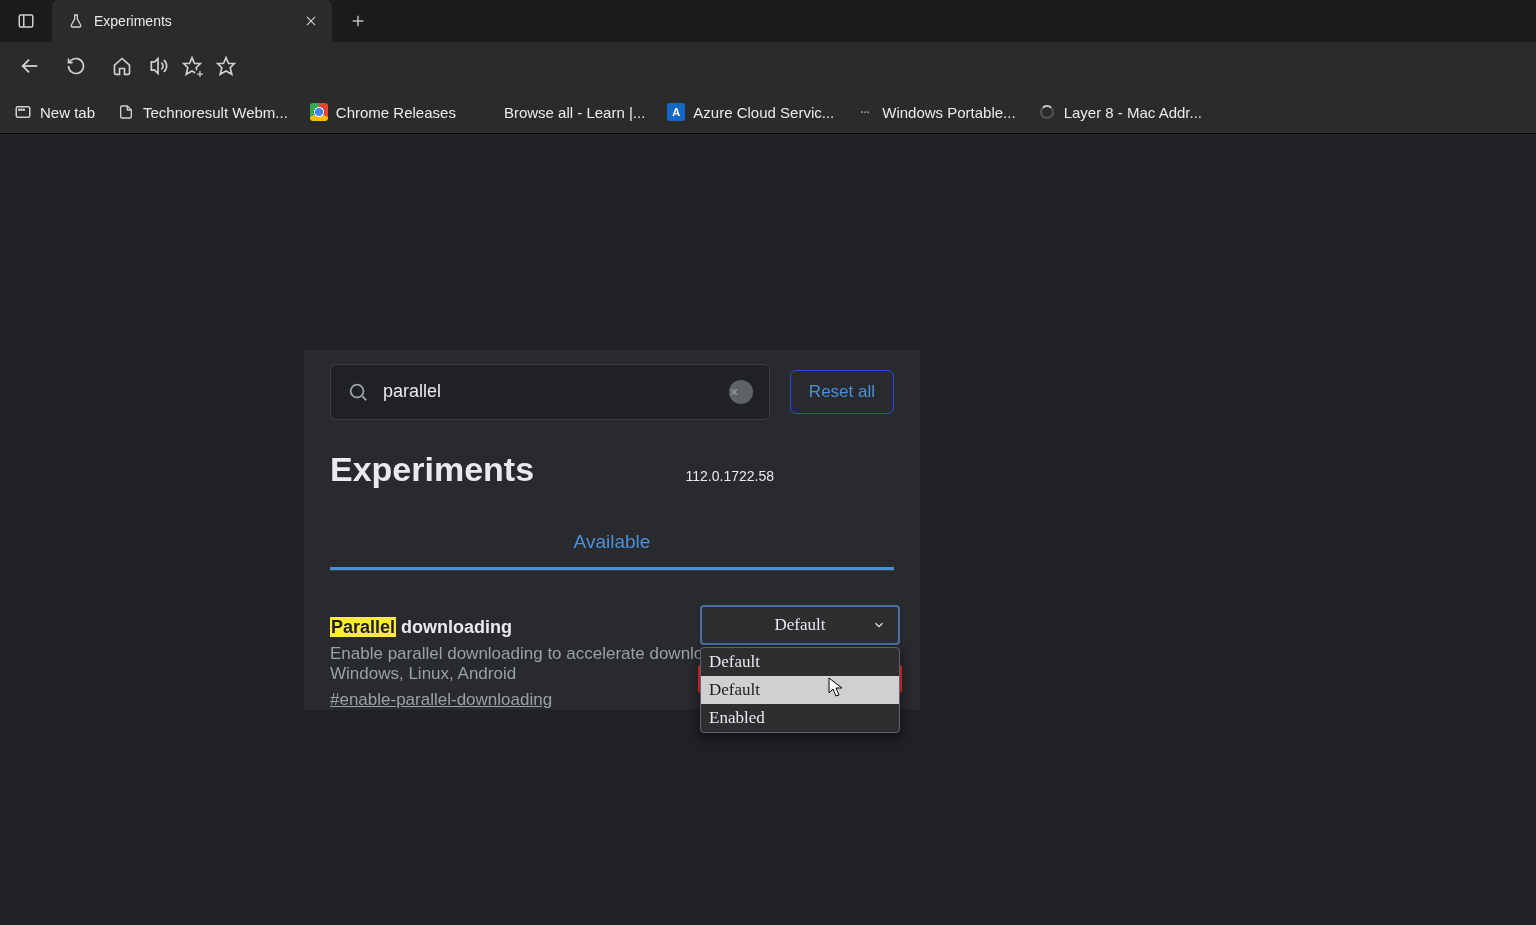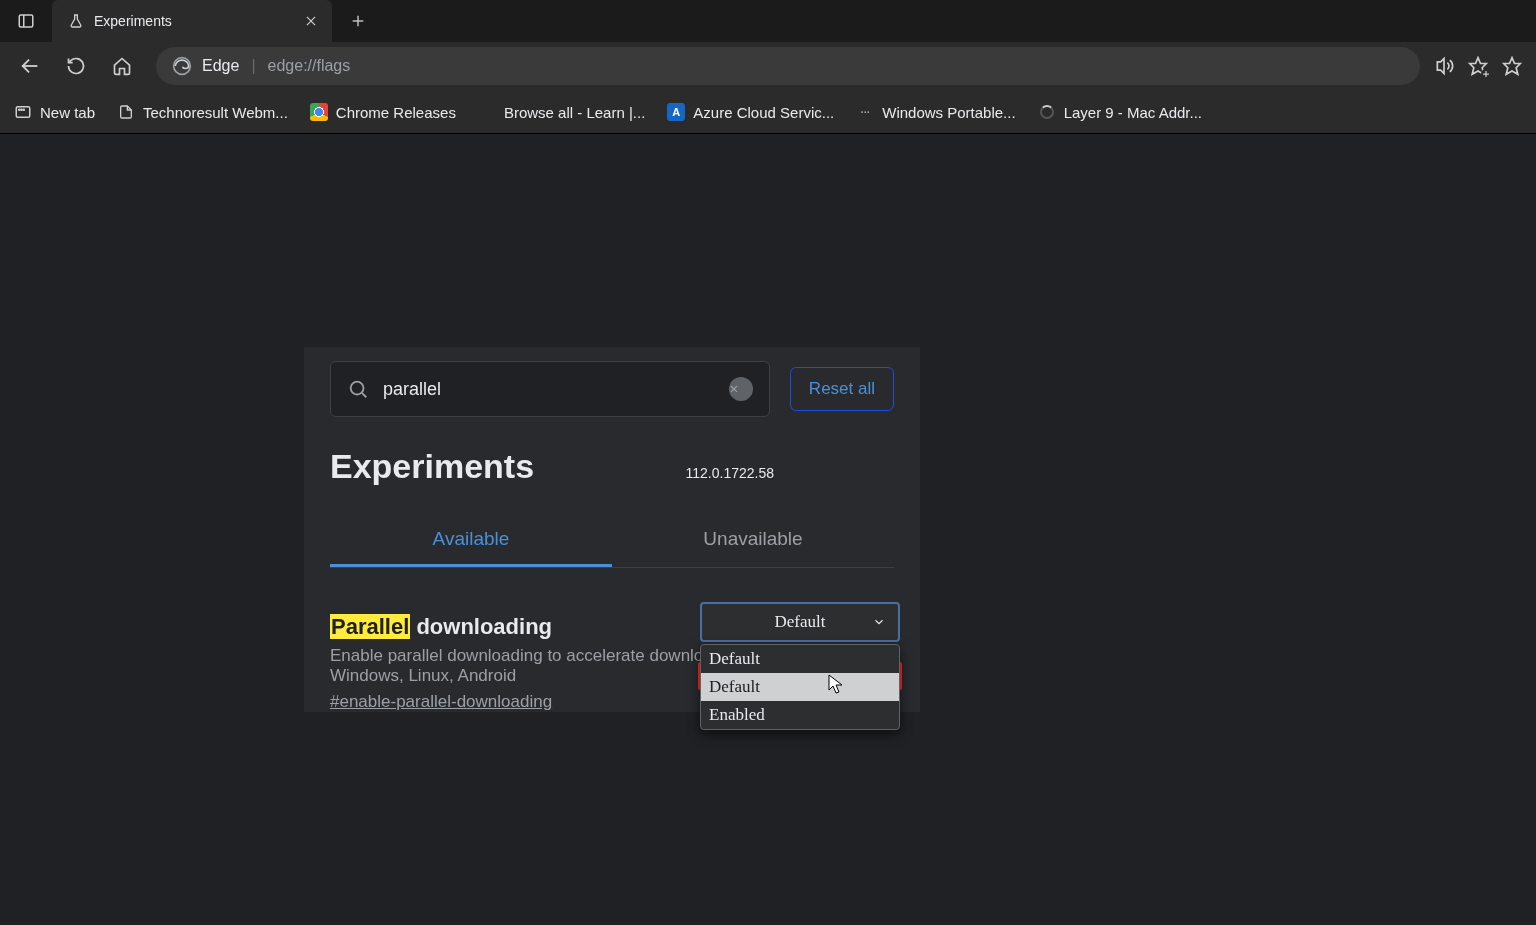--- a/index.html
+++ b/index.html
@@ -222,21 +222,21 @@
   color:#4a90d9;
   border-bottom:3px solid #4a90d9;
 }
 
 
 .flag {
   padding: 38px 26px 0 26px;
   position:relative;
 }
 .flag-title {
-  font-size:22px; font-weight:700; color:#e8eaed;
+  font-size:18px; font-weight:700; color:#e8eaed;
 }
 .flag-title .hl {
   background:#ffeb3b; color:#202124; padding:0 1px;
 }
 .flag-desc {
   margin-top:6px;
   font-size:17px; color:#9aa0a6;
   max-width:700px;
 }
 .flag-hash {
@@ -342,31 +342,20 @@
     <svg width="20" height="20" viewBox="0 0 24 24" fill="none" stroke="currentColor" stroke-width="2">
         <path d="M3 12a9 9 0 1 0 3-6.7L3 8"></path>
         <polyline points="3 3 3 8 8 8"></polyline>
       </svg>
   </div>
   <div class="nav-btn">
     <svg width="20" height="20" viewBox="0 0 24 24" fill="none" stroke="currentColor" stroke-width="2">
         <path d="M3 11l9-8 9 8v9a2 2 0 0 1-2 2h-4v-7h-6v7H5a2 2 0 0 1-2-2z"></path>
       </svg>
   </div>
-  <div class="addressbar">
-    <span class="edge-logo">
-      <svg width="20" height="20" viewBox="0 0 24 24">
-          <circle cx="12" cy="12" r="10" fill="#3a3a3a" stroke="#9aa0a6" stroke-width="2"></circle>
-          <path d="M4 12c0-4 4-7 8-7s8 3 8 7c0 2-2 3-4 3s-3-1-3-2" fill="none" stroke="#cfcfcf" stroke-width="2"></path>
-        </svg>
-    </span>
-    <span class="prefix">Edge</span>
-    <span class="sep">|</span>
-    <span class="url">edge://flags</span>
-  </div>
   <div class="tool-right">
     <span>
       <svg width="20" height="20" viewBox="0 0 24 24" fill="none" stroke="currentColor" stroke-width="2">
           <path d="M4 17h4l4 4V3l-4 4H4z"></path>
           <path d="M16 8a5 5 0 0 1 0 8"></path>
           <path d="M19 5a9 9 0 0 1 0 14"></path>
         </svg>
     </span>
     <span style="position:relative">
       <svg width="20" height="20" viewBox="0 0 24 24" fill="none" stroke="currentColor" stroke-width="2">
@@ -424,21 +413,21 @@
     <span>Azure Cloud Servic...</span>
   </div>
   <div class="bm">
     <span class="favicon favicon-wp">···</span>
     <span>Windows Portable...</span>
   </div>
   <div class="bm">
     <span class="favicon">
         <span class="favicon-spinner"></span>
       </span>
-    <span>Layer 9 - Mac Addr...</span>
+    <span>Layer 8 - Mac Addr...</span>
   </div>
 </div>
 
 <div class="page">
   <div class="left-gutter"></div>
   <div class="content">
 
     <div class="searchrow">
       <div class="searchbox">
         <svg width="22" height="22" viewBox="0 0 24 24" fill="none" stroke="currentColor" stroke-width="2">
@@ -456,21 +445,20 @@
       <button class="reset-btn">Reset all</button>
     </div>
 
     <div class="heading-row">
       <h1>Experiments</h1>
       <span class="version">112.0.1722.58</span>
     </div>
 
     <div class="tabs">
       <div class="tabbtn active">Available</div>
-      <div class="tabbtn">Unavailable</div>
     </div>
 
     <div class="flag">
       <div class="flag-title">
         <span class="hl">Parallel</span><span> downloading</span>
       </div>
       <div class="flag-desc">Enable parallel downloading to accelerate download speed. – Mac, Windows, Linux, Android</div>
       <a class="flag-hash">#enable-parallel-downloading</a>
 
       <div class="select-wrap">

